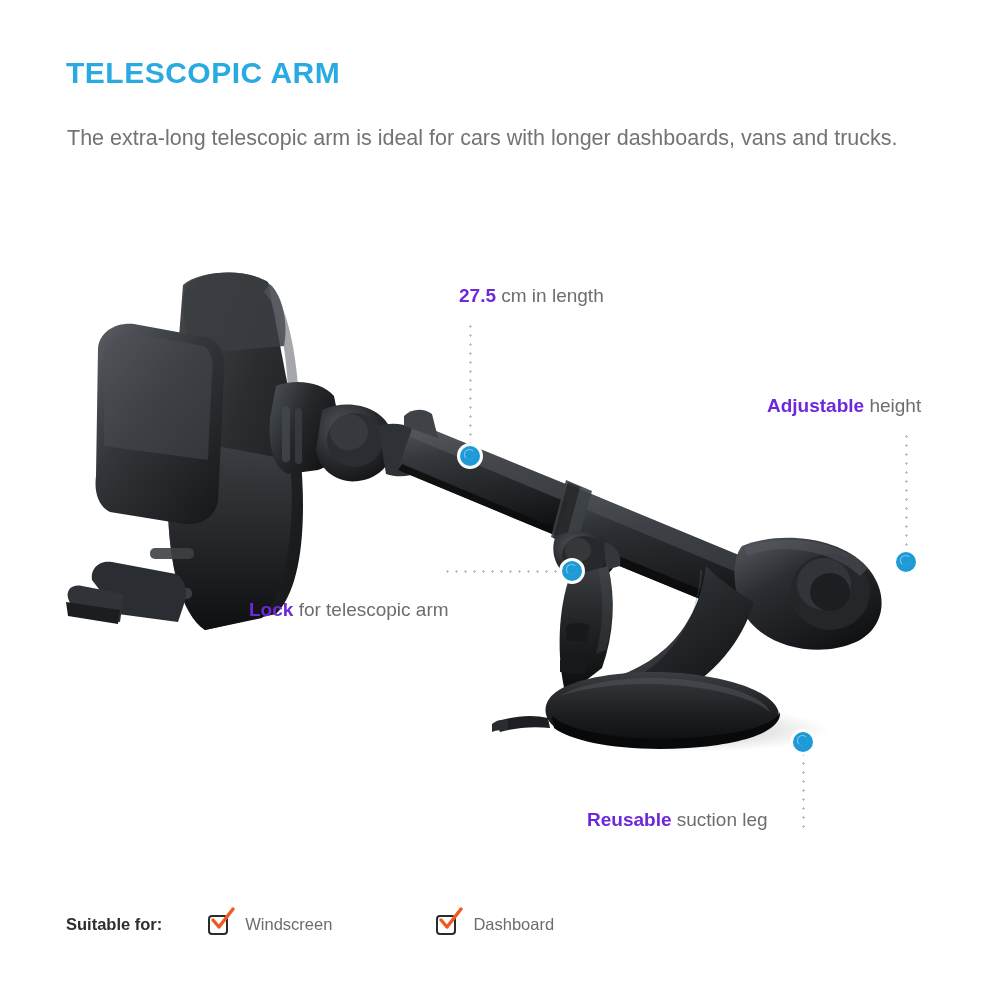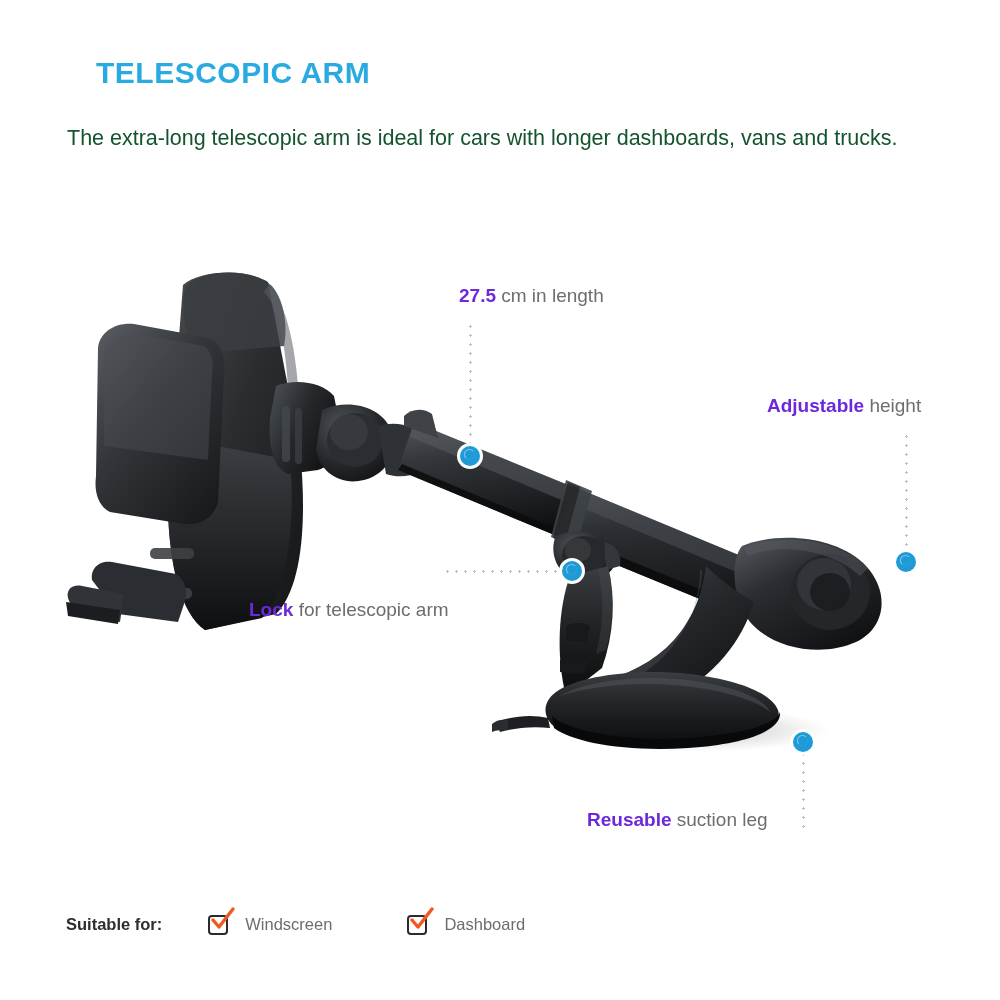--- a/index.html
+++ b/index.html
@@ -24,30 +24,29 @@
   #title {
     position: absolute;
     left: 66px;
     top: 56px;
     font-size: 30px;
     font-weight: bold;
     letter-spacing: 0.5px;
     color: #29abe2;
     line-height: 1.1;
     white-space: nowrap;
-    margin-left: 30px;
   }
   #subtitle {
     position: absolute;
     left: 67px;
     top: 122px;
     width: 890px;
     font-size: 21.5px;
     font-weight: normal;
-    color: #14532d;
+    color: #737373;
     line-height: 32px;
   }
 
   
   .callout {
     position: absolute;
     font-size: 19px;
     color: #6d6d6d;
     white-space: nowrap;
     line-height: 1;
@@ -120,21 +119,21 @@
     font-weight: bold;
     color: #2e2e2e;
     white-space: nowrap;
   }
   .suitable-item {
     display: flex;
     align-items: center;
     white-space: nowrap;
   }
   #suitable-item-windscreen { margin-left: 46px; }
-  #suitable-item-dashboard  { margin-left: 75px; }
+  #suitable-item-dashboard  { margin-left: 104px; }
   .check-box {
     position: relative;
     width: 25px;
     height: 25px;
     flex: 0 0 auto;
   }
   .check-box .box {
     position: absolute;
     left: 0;
     top: 3px;

